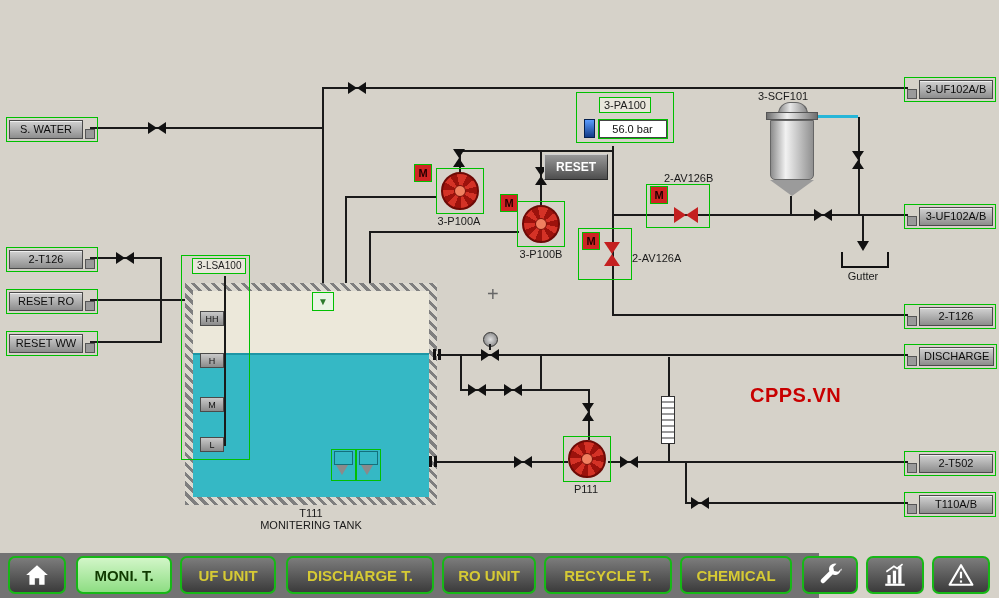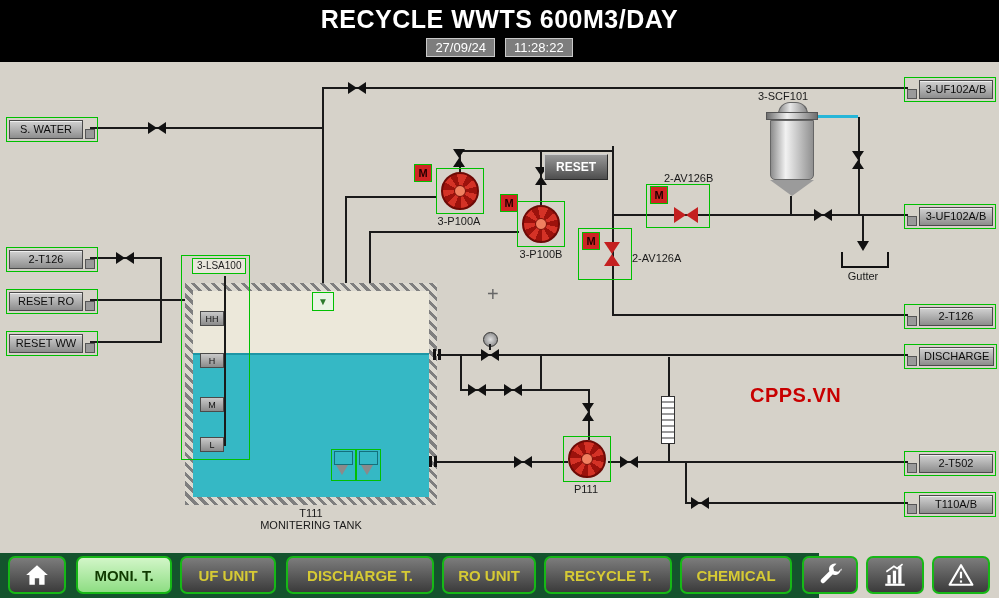--- a/index.html
+++ b/index.html
@@ -78,38 +78,31 @@
   .fv-flange{position:absolute;left:2px;top:10px;width:52px;height:8px;
           background:linear-gradient(90deg,#6f6f6f,#efefef 40%,#6f6f6f);border:1px solid #555;box-sizing:border-box;}
   .fv-body{position:absolute;left:6px;top:18px;width:44px;height:60px;
           background:linear-gradient(90deg,#8d8d8d,#f2f2f2 35%,#909090);border:1px solid #666;
           border-radius:0 0 5px 5px;box-sizing:border-box;}
   .fv-cone{position:absolute;left:6px;top:78px;width:44px;height:16px;background:#9b9b9b;
           clip-path:polygon(0 0,100% 0,50% 100%);}
   .cross{position:absolute;left:487px;top:283px;font-size:20px;color:#666;}
   .wm{position:absolute;left:750px;top:384px;font-size:20px;font-weight:bold;color:#c80000;letter-spacing:.5px;}
   
-  .nav{position:absolute;left:0;top:553px;width:819px;height:45px;background:#14532d;}
+  .nav{position:absolute;left:0;top:553px;width:819px;height:45px;background:#737373;}
   .nbtn{position:absolute;top:3px;height:38px;box-sizing:border-box;border:2px solid #16b816;border-radius:7px;
         background:linear-gradient(#7c7c7c,#3b3b3b);color:#d6ca34;font-weight:bold;font-size:15px;
         display:flex;align-items:center;justify-content:center;padding:0 6px;cursor:pointer;white-space:nowrap;}
   .nbtn.active{background:linear-gradient(#d2f6c8,#8edd83);color:#103a00;}
 </style>
 </head>
 <body>
 
 <div id="screen">
 
-  <div class="hdr">
-    <div class="hdr-title">RECYCLE WWTS 600M3/DAY</div>
-    <div class="hdr-row">
-      <span class="hdr-box">27/09/24</span>
-      <span class="hdr-box">11:28:22</span>
-    </div>
-  </div>
 
   <div class="pipe h" style="left:322px;top:87px;width:586px"></div>
   <div class="pipe h" style="left:90px;top:127px;width:232px"></div>
   <div class="pipe h" style="left:90px;top:257px;width:72px"></div>
   <div class="pipe h" style="left:90px;top:299px;width:97px"></div>
   <div class="pipe h" style="left:90px;top:341px;width:72px"></div>
   <div class="pipe h" style="left:345px;top:196px;width:92px"></div>
   <div class="pipe h" style="left:369px;top:231px;width:150px"></div>
   <div class="pipe h" style="left:459px;top:150px;width:155px"></div>
   <div class="pipe h" style="left:612px;top:214px;width:296px"></div>
@@ -189,20 +182,27 @@
   </div>
   <div class="tag" style="left:904px;top:451px">
     <span class="conn"></span>
     <span class="tag-body">2-T502</span>
   </div>
   <div class="tag" style="left:904px;top:492px">
     <span class="conn"></span>
     <span class="tag-body">T110A/B</span>
   </div>
 
+  <div class="inst" style="left:576px;top:92px;width:88px">
+    <div class="inst-label">3-PA100</div>
+    <div class="inst-row">
+      <span class="pa-icon"></span>
+      <div class="inst-value">56.0 bar</div>
+    </div>
+  </div>
   <button class="reset">RESET</button>
 
   <div class="eq-label" style="left:758px;top:90px">3-SCF101</div>
   <div class="fv">
     <div class="fv-cap"></div>
     <div class="fv-flange"></div>
     <div class="fv-body"></div>
     <div class="fv-cone"></div>
   </div>
 

